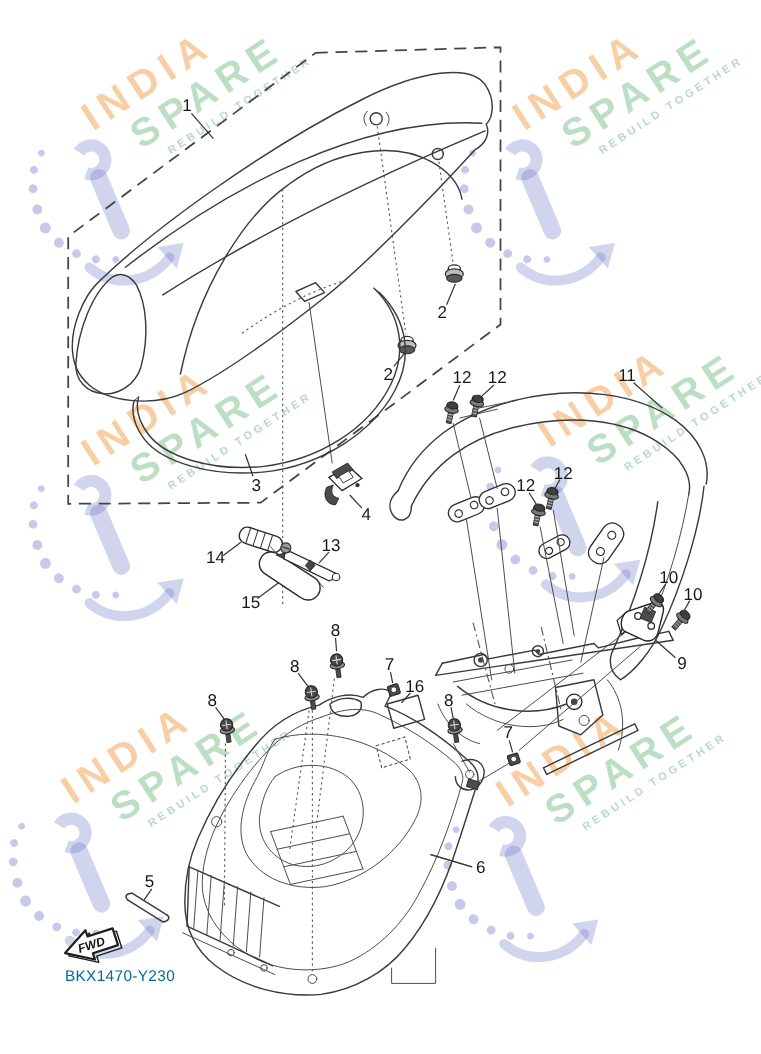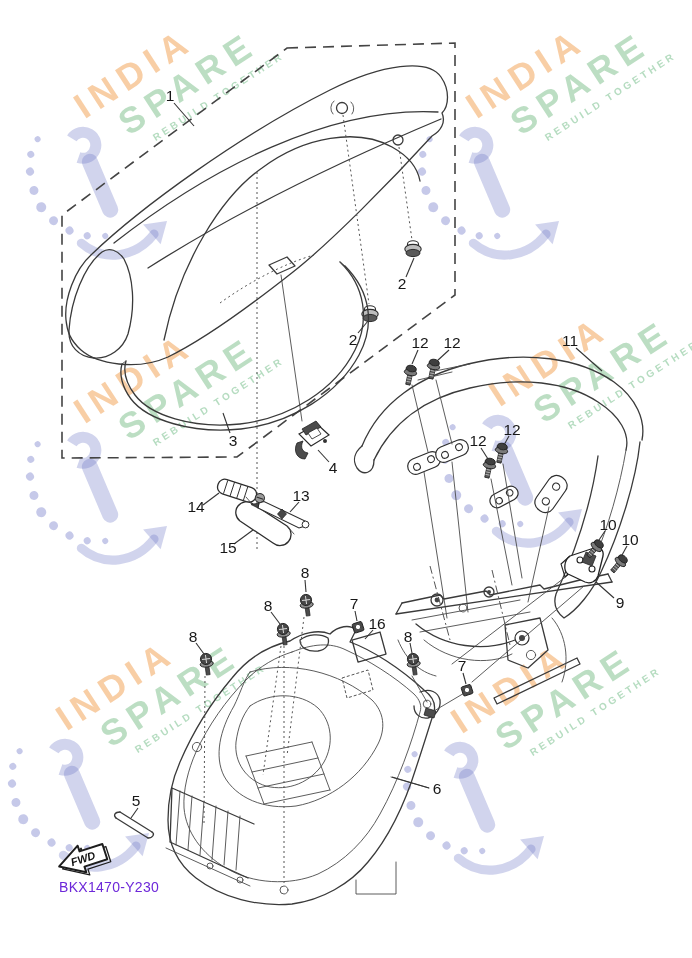--- a/index.html
+++ b/index.html
@@ -23,21 +23,21 @@
   .ln-thin{fill:none;stroke:#4a4a4a;stroke-width:0.9;stroke-linecap:round;}
   .dash-box{fill:none;stroke:#444;stroke-width:1.6;stroke-dasharray:11 7;}
   .dot-ln{fill:none;stroke:#555;stroke-width:1;stroke-dasharray:2 3;}
   .dashdot{fill:none;stroke:#555;stroke-width:1;stroke-dasharray:8 3 2 3;}
   .leader{stroke:#333;stroke-width:1.1;fill:none;}
   .part-label{font-family:"Liberation Sans","DejaVu Sans",sans-serif;font-size:15.5px;font-weight:500;fill:#171717;}
   .fwd-text{font-size:11px;font-weight:700;font-style:italic;fill:#111;}
   
   .diagram-code{
     position:absolute;left:59px;top:879px;z-index:2;
-    font-size:14px;font-weight:500;letter-spacing:0.3px;color:#6d28d9;
+    font-size:14px;font-weight:500;letter-spacing:0.3px;color:#0369a1;
   }
 </style>
 </head>
 <body>
 
 <div class="stage">
 
   <div class="watermark-layer">
       <div class="watermark" style="left: 18px; top: 45px;">
         <div class="wm-rotate" style="transform:rotate(-33deg)">

